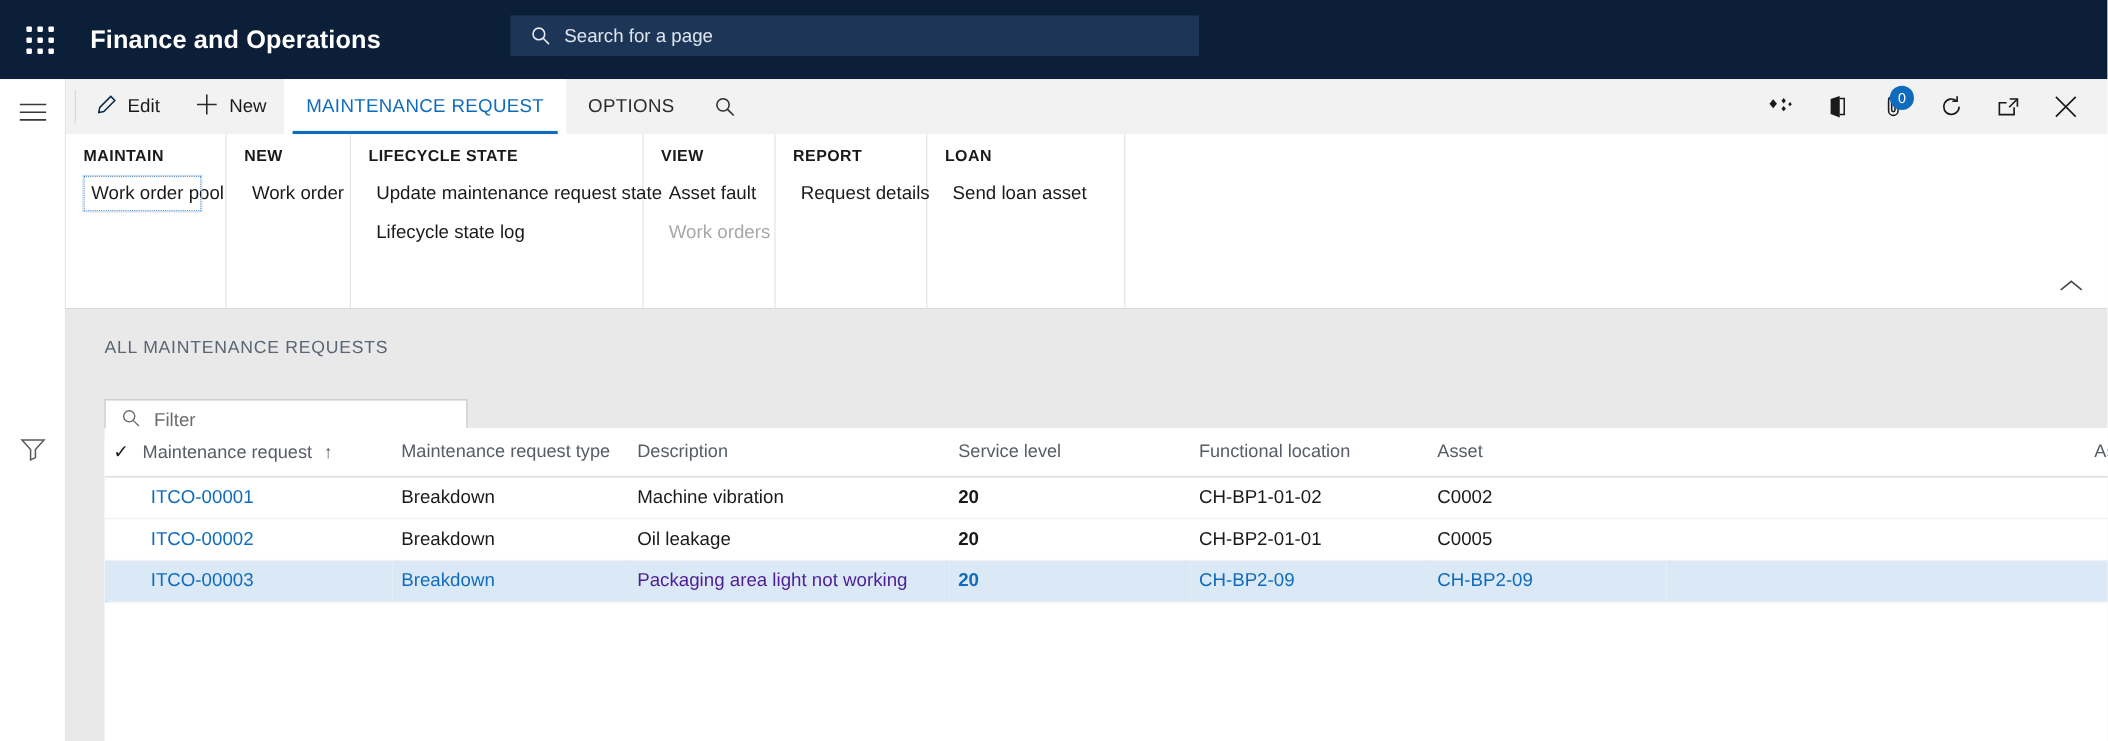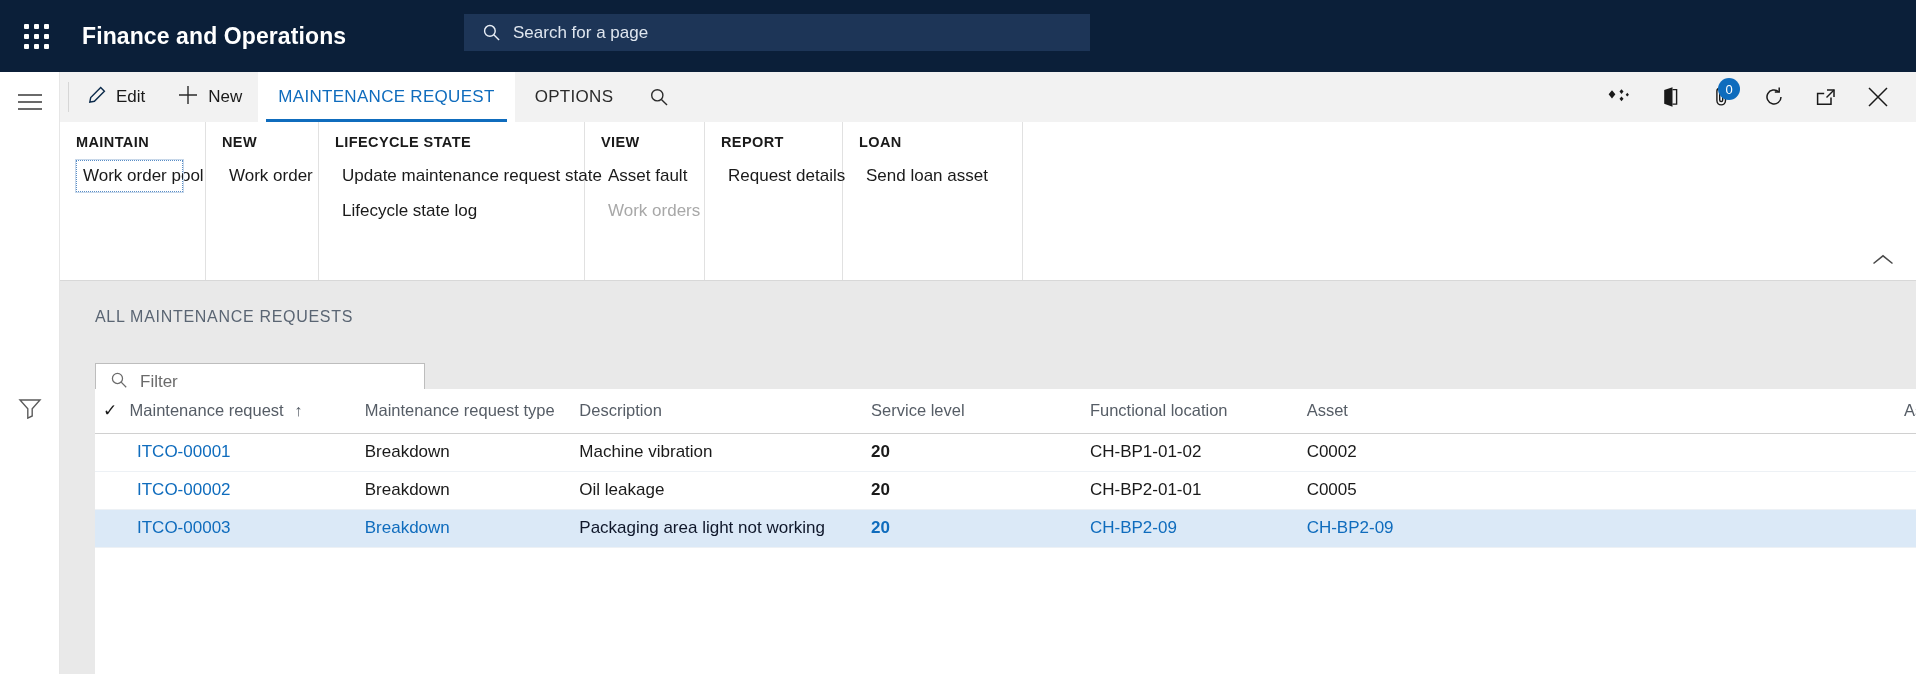--- a/index.html
+++ b/index.html
@@ -386,21 +386,21 @@
             <td class="num">20</td>
             <td>CH-BP2-01-01</td>
             <td>C0005</td>
             <td class="right"></td>
           </tr>
           <tr class="sel">
             <td class="link" style="padding-left:42px;">
               <span class="linkcell">ITCO-00003</span>
             </td>
             <td>Breakdown</td>
-            <td style="color:#0f172a;">Packaging area light not working</td>
+            <td style="color:#4c1d95;">Packaging area light not working</td>
             <td class="num">20</td>
             <td>CH-BP2-09</td>
             <td>CH-BP2-09</td>
             <td class="right"></td>
           </tr>
         </tbody>
       </table>
     </div>
   </div>
 

